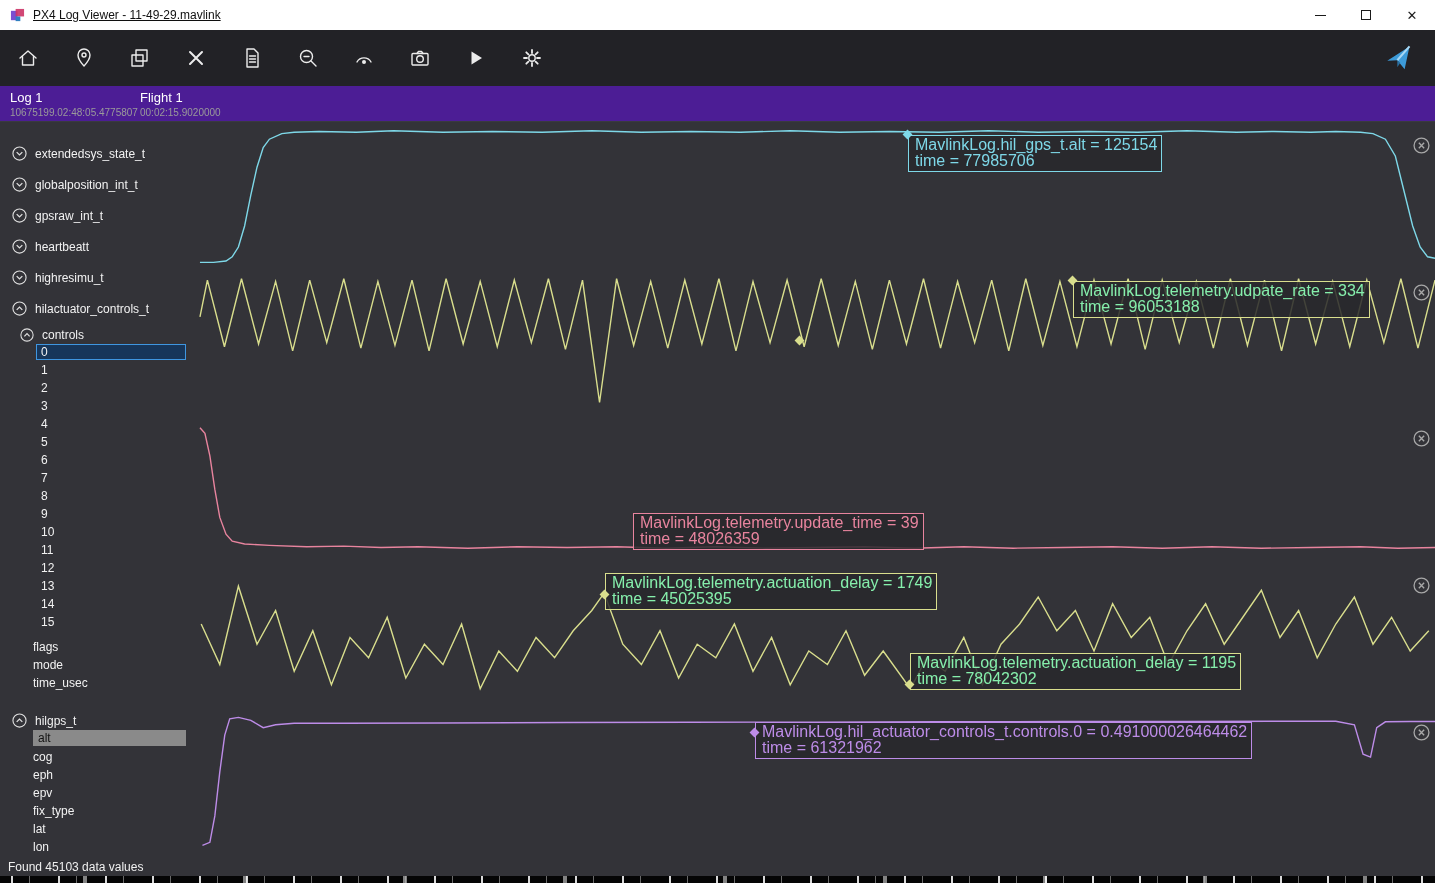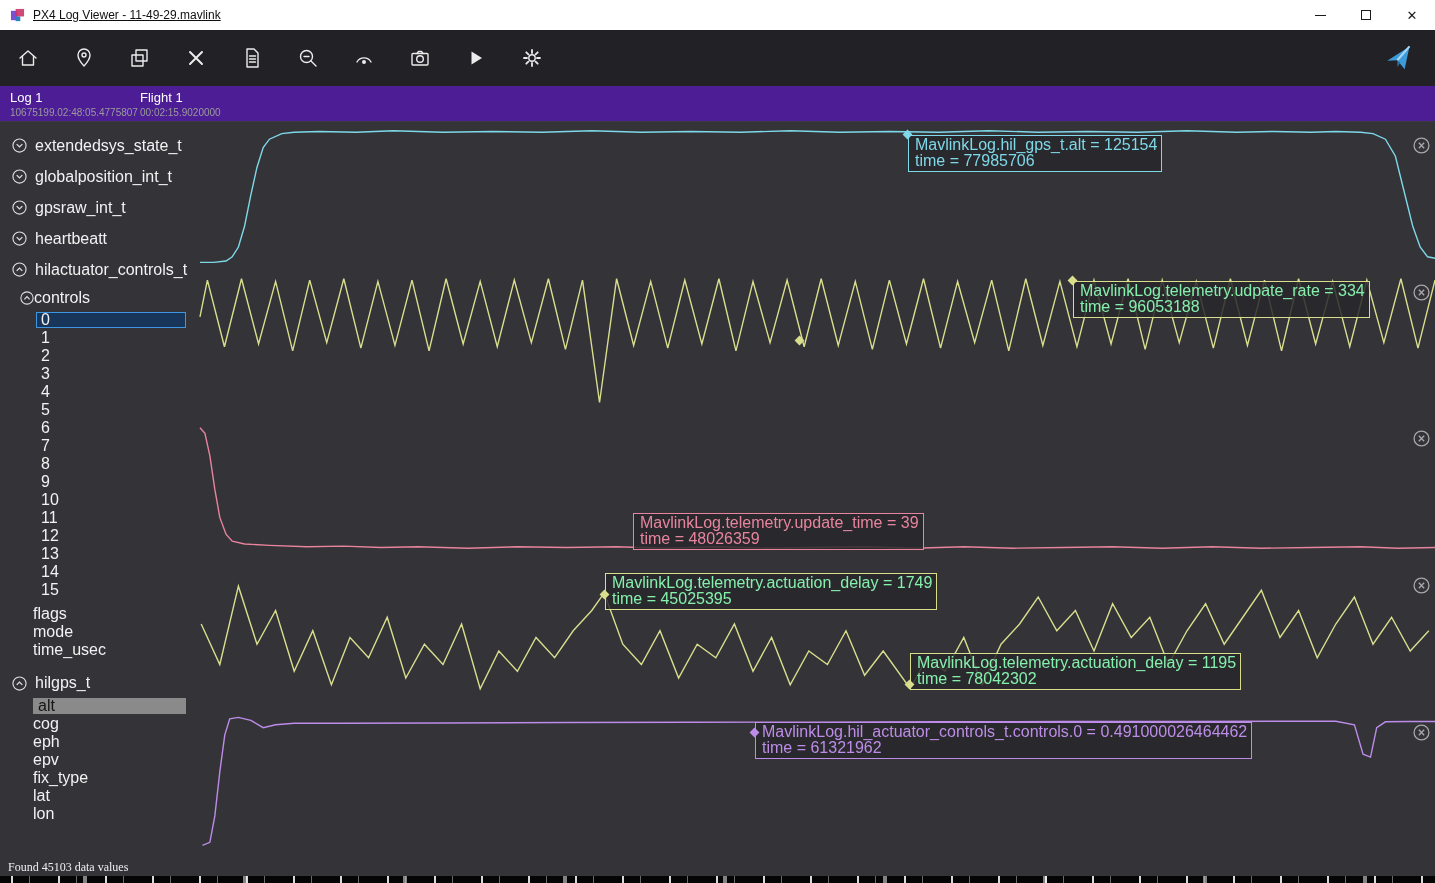--- a/index.html
+++ b/index.html
@@ -23,23 +23,23 @@
   .connect-btn{margin-left:auto;margin-right:18px;width:36px;height:36px;display:flex;align-items:center;justify-content:center;}
 
   
   .infobar{position:absolute;left:0;top:86px;width:1435px;height:36px;background:#4c1d95;border-bottom:1px solid #3a3a3f;box-sizing:border-box;}
   .info-block{position:absolute;top:4px;}
   .info-label{font-size:13px;color:#ffffff;}
   .info-time{font-size:10px;color:#9a9a9a;margin-top:2px;}
 
   
   .sidebar{position:absolute;left:0;top:122px;width:196px;height:736px;padding-top:8px;box-sizing:border-box;z-index:4;overflow:hidden;}
-  .tree-row{display:flex;align-items:center;color:#f2f2f2;font-size:16px;}
+  .tree-row{display:flex;align-items:flex-end;color:#f2f2f2;font-size:12px;}
   .lvl0{height:31px;padding-left:12px;gap:8px;}
-  .lvl1{height:26px;padding-left:20px;}
+  .lvl1{height:26px;padding-left:20px;gap:8px;}
   .num{height:18px;padding-left:36px;}
   .fld{height:18px;padding-left:33px;}
   .box{display:flex;align-items:center;height:16px;padding:0 4px;box-sizing:border-box;flex:1;margin-right:10px;border:1px solid transparent;}
   .sel-blue{background:#17365a;border:1px solid #3f96e0;}
   .sel-gray{background:#8a8a8a;color:#141414;}
   .gap-top{margin-top:6px;}
   .gap-top-lg{margin-top:10px;}
   .tw-icon{display:flex;align-items:center;flex:0 0 auto;}
 
   
@@ -52,21 +52,21 @@
   .c-yellow{color:#86efac;border-color:#d9de8d;}
   .c-pink{color:#e8849e;border-color:#e8849e;}
   .c-purple{color:#bd8ce8;border-color:#bd8ce8;}
   .marker{position:absolute;width:7px;height:7px;transform:rotate(45deg);z-index:7;}
   .bg-cyan{background:#7ed8e8;}
   .bg-yellow{background:#d9de8d;}
   .bg-purple{background:#bd8ce8;}
 
   
   .statusbar{position:absolute;left:0;top:858px;width:1435px;height:18px;display:flex;align-items:center;padding-left:8px;box-sizing:border-box;z-index:5;}
-  .statusbar .status-text{font-size:12px;color:#f0f0f0;font-family:Liberation Serif, serif;}
+  .statusbar .status-text{font-size:12px;color:#f0f0f0;}
   .minimap{position:absolute;left:0;top:876px;width:1435px;height:7px;background:#050505;z-index:5;}
   .minimap::before{content:"";position:absolute;inset:0;
     background:
       repeating-linear-gradient(90deg, transparent 0 11px, rgba(255,255,255,0.85) 11px 13px,
         transparent 13px 29px, rgba(190,190,190,0.55) 29px 30px, transparent 30px 47px),
       repeating-linear-gradient(90deg, transparent 0 83px, rgba(255,255,255,0.5) 83px 87px, transparent 87px 160px);}
 </style>
 </head>
 <body>
 
@@ -210,20 +210,29 @@
     <div class="tree-row lvl0">
       <span class="tw-icon">
         <svg width="15" height="15" viewBox="0 0 16 16">
             <circle cx="8" cy="8" r="7" fill="none" stroke="#e0e0e0" stroke-width="1.2"></circle>
             <path d="M5 6.5 L8 9.5 L11 6.5" fill="none" stroke="#e0e0e0" stroke-width="1.4"></path>
           </svg>
       </span>
       <span>heartbeatt</span>
     </div>
 
+    <div class="tree-row lvl0">
+      <span class="tw-icon">
+        <svg width="15" height="15" viewBox="0 0 16 16">
+            <circle cx="8" cy="8" r="7" fill="none" stroke="#e0e0e0" stroke-width="1.2"></circle>
+            <path d="M5 6.5 L8 9.5 L11 6.5" fill="none" stroke="#e0e0e0" stroke-width="1.4"></path>
+          </svg>
+      </span>
+      <span>highresimu_t</span>
+    </div>
 
     <div class="tree-row lvl0">
       <span class="tw-icon">
         <svg width="15" height="15" viewBox="0 0 16 16">
             <circle cx="8" cy="8" r="7" fill="none" stroke="#e0e0e0" stroke-width="1.2"></circle>
             <path d="M5 9.5 L8 6.5 L11 9.5" fill="none" stroke="#e0e0e0" stroke-width="1.4"></path>
           </svg>
       </span>
       <span>hilactuator_controls_t</span>
     </div>

